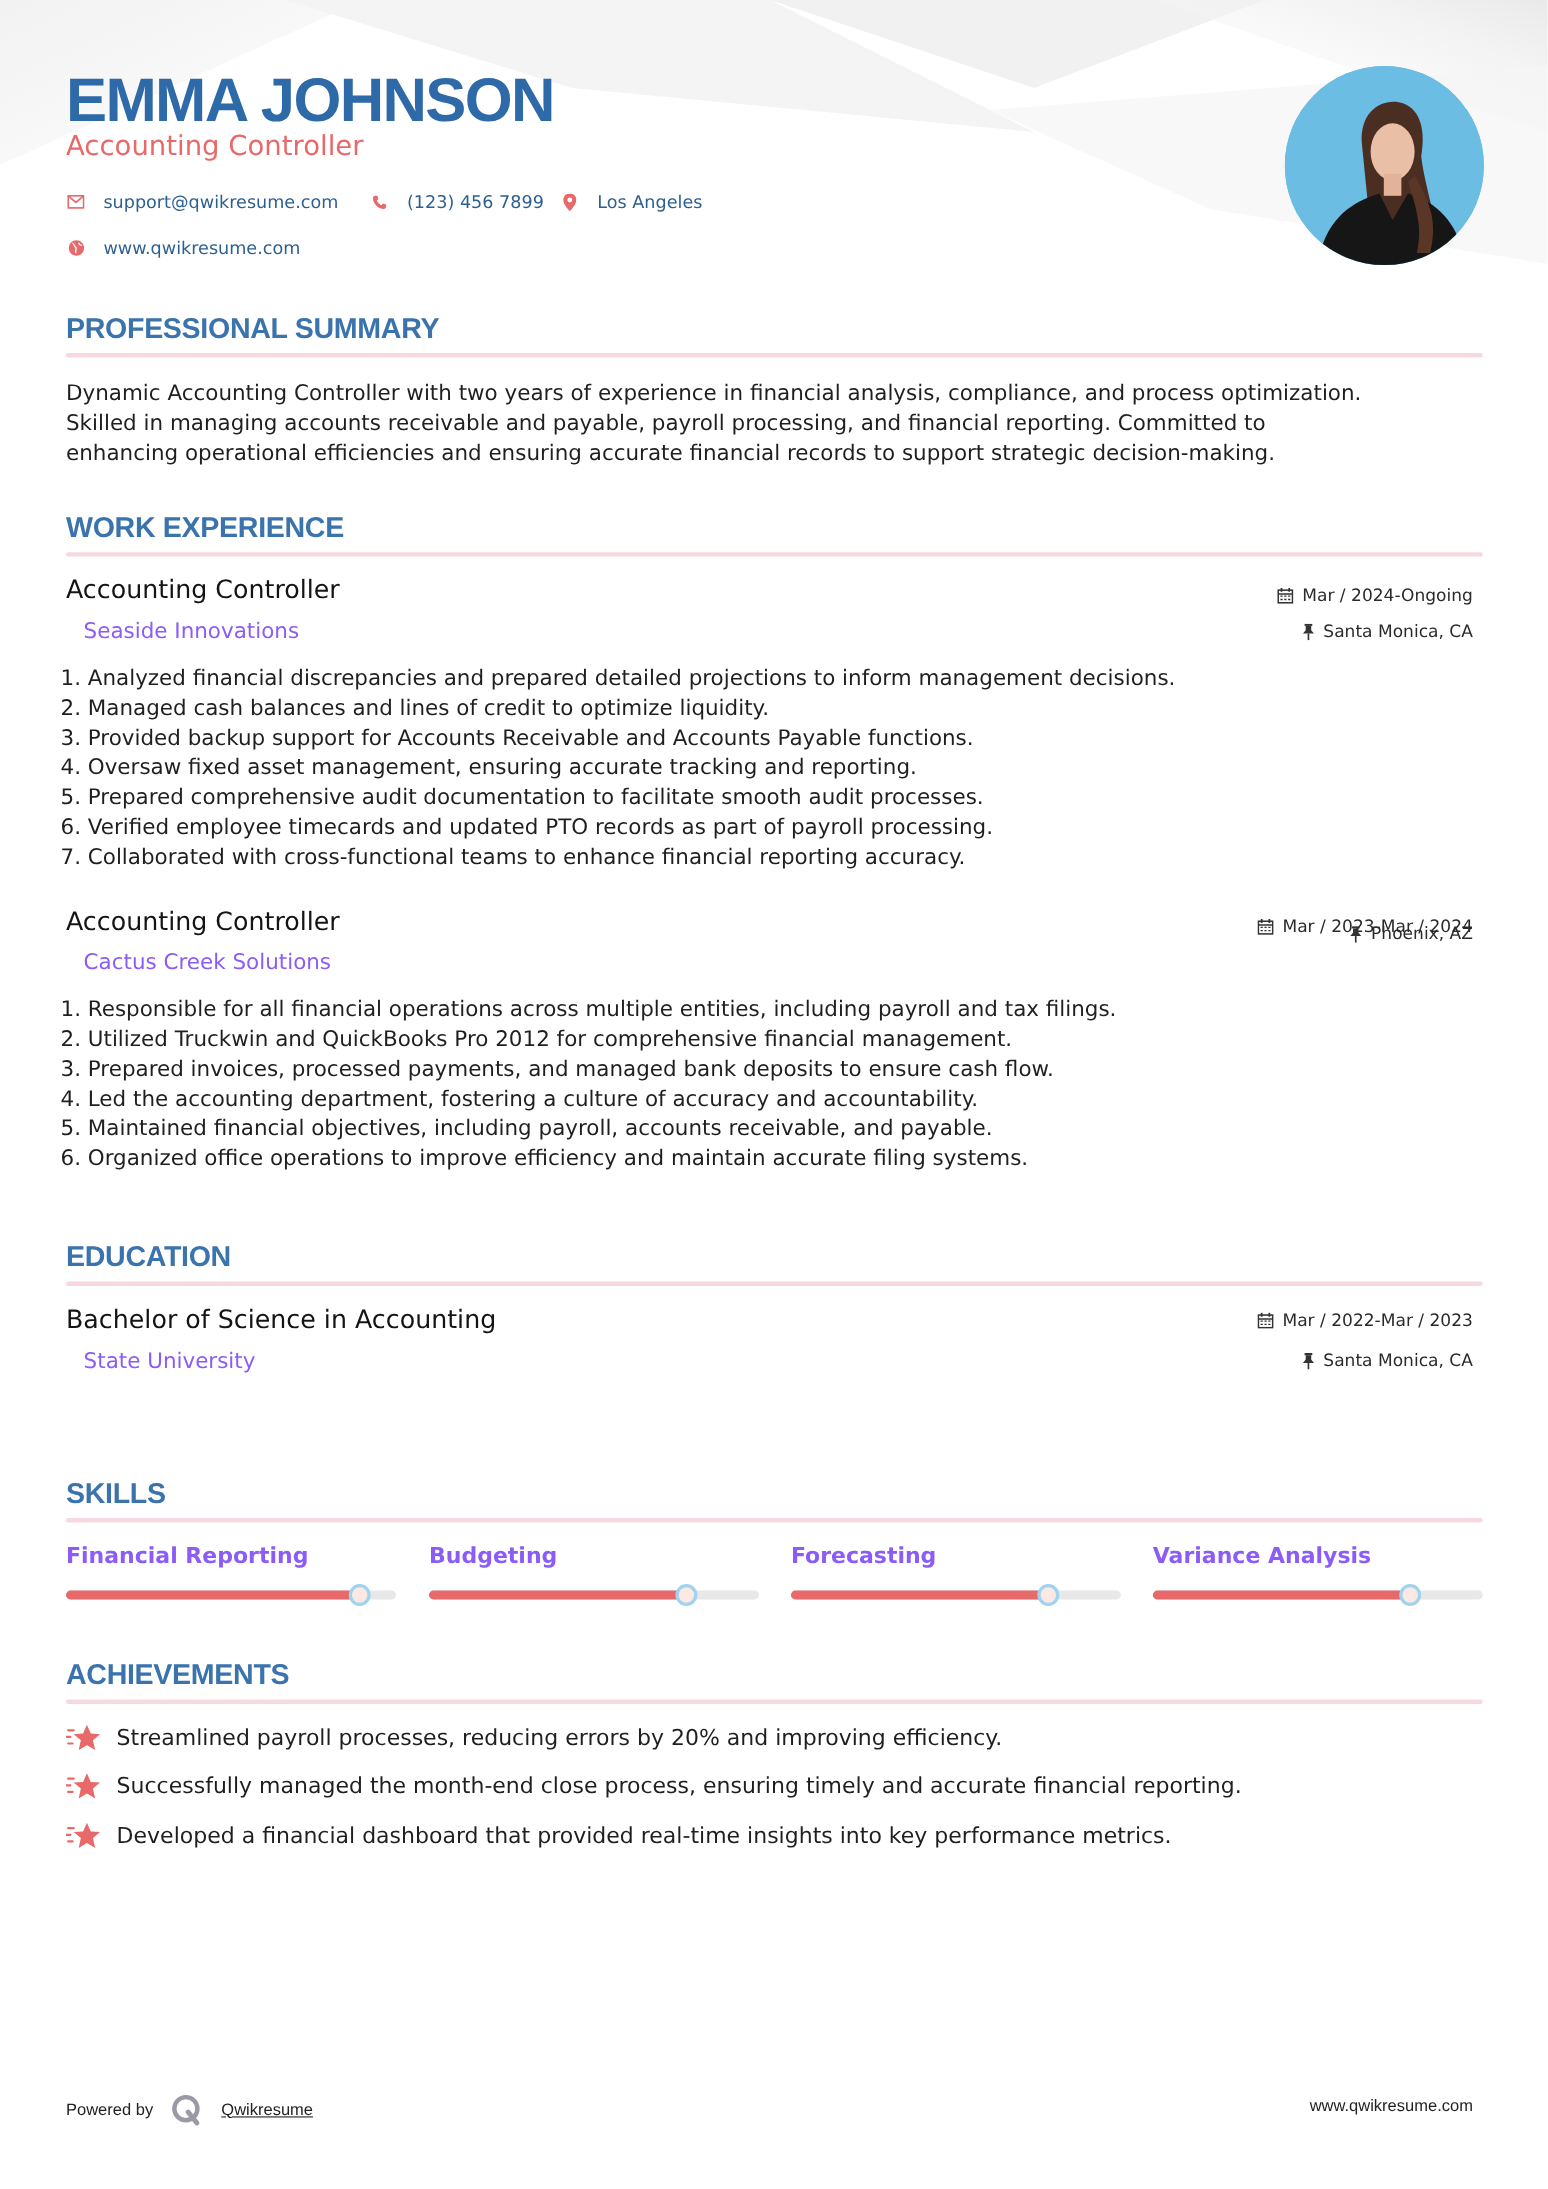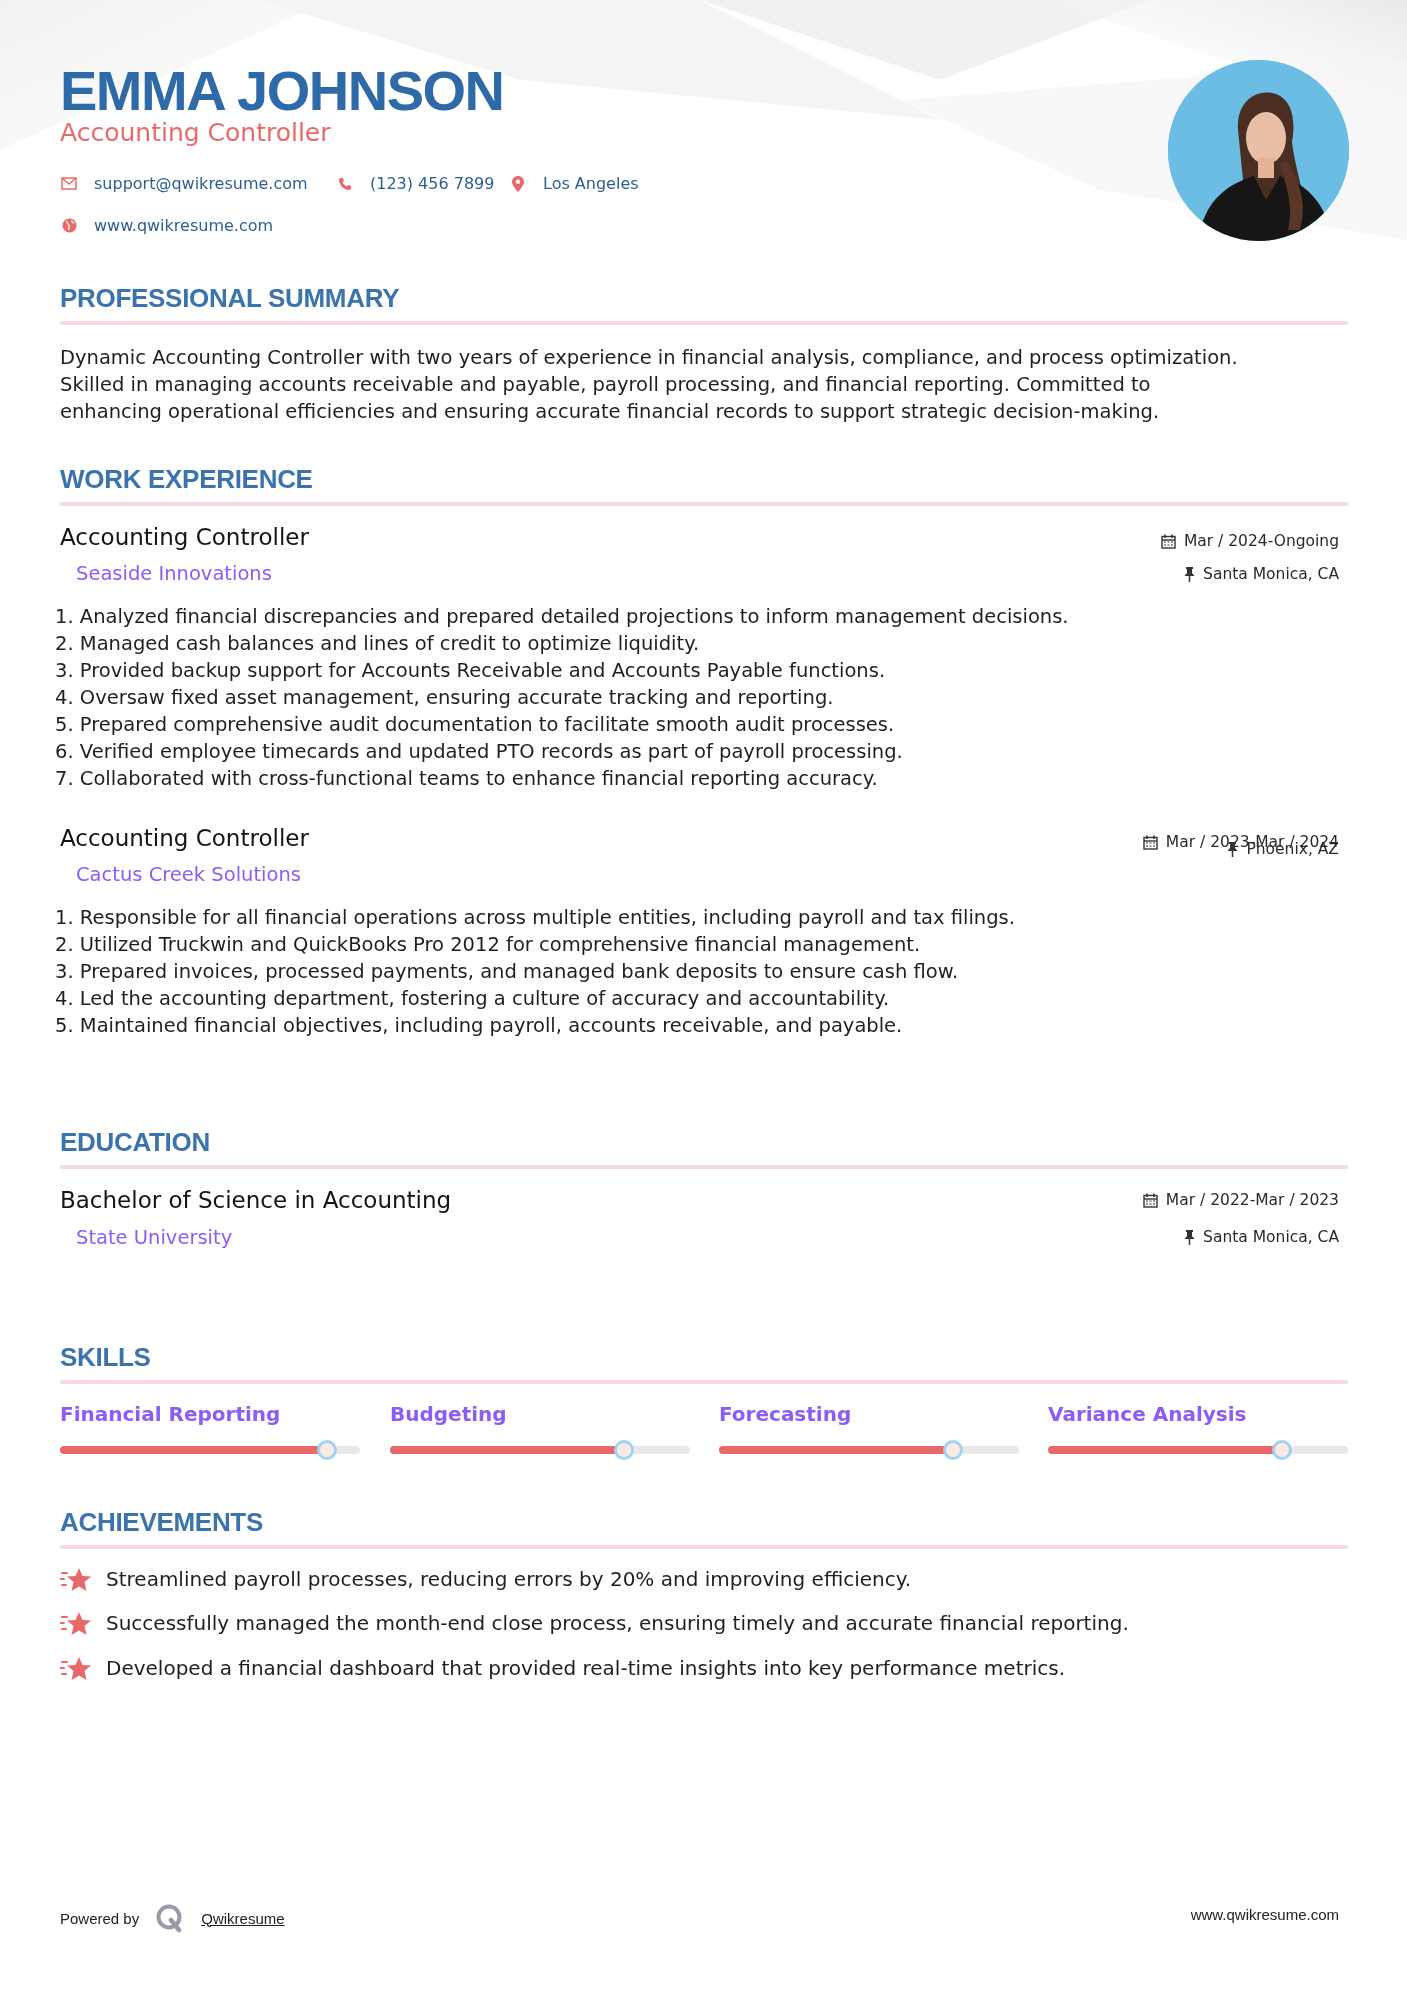--- a/index.html
+++ b/index.html
@@ -175,20 +175,21 @@
         </svg>
     </span>
     <span>Phoenix, AZ</span>
   </div>
   <ul class="abs list" style="top:904px;">
     <li>1. Responsible for all financial operations across multiple entities, including payroll and tax filings.</li>
     <li>2. Utilized Truckwin and QuickBooks Pro 2012 for comprehensive financial management.</li>
     <li>3. Prepared invoices, processed payments, and managed bank deposits to ensure cash flow.</li>
     <li>4. Led the accounting department, fostering a culture of accuracy and accountability.</li>
     <li>5. Maintained financial objectives, including payroll, accounts receivable, and payable.</li>
+    <li>6. Organized office operations to improve efficiency and maintain accurate filing systems.</li>
   </ul>
 
   <div class="abs sec-title" style="top:1127px;">EDUCATION</div>
   <div class="abs sec-line" style="top:1165px;"></div>
   <div class="abs role" style="top:1187px;">Bachelor of Science in Accounting</div>
   <div class="abs company" style="top:1226px;">State University</div>
   <div class="abs meta" style="top:1191px;">
     <span class="ic">
       <svg width="15" height="15" viewBox="0 0 15 15">
           <rect x="1" y="2.5" width="13" height="11.5" fill="none" stroke="#333" stroke-width="1.4"></rect>

